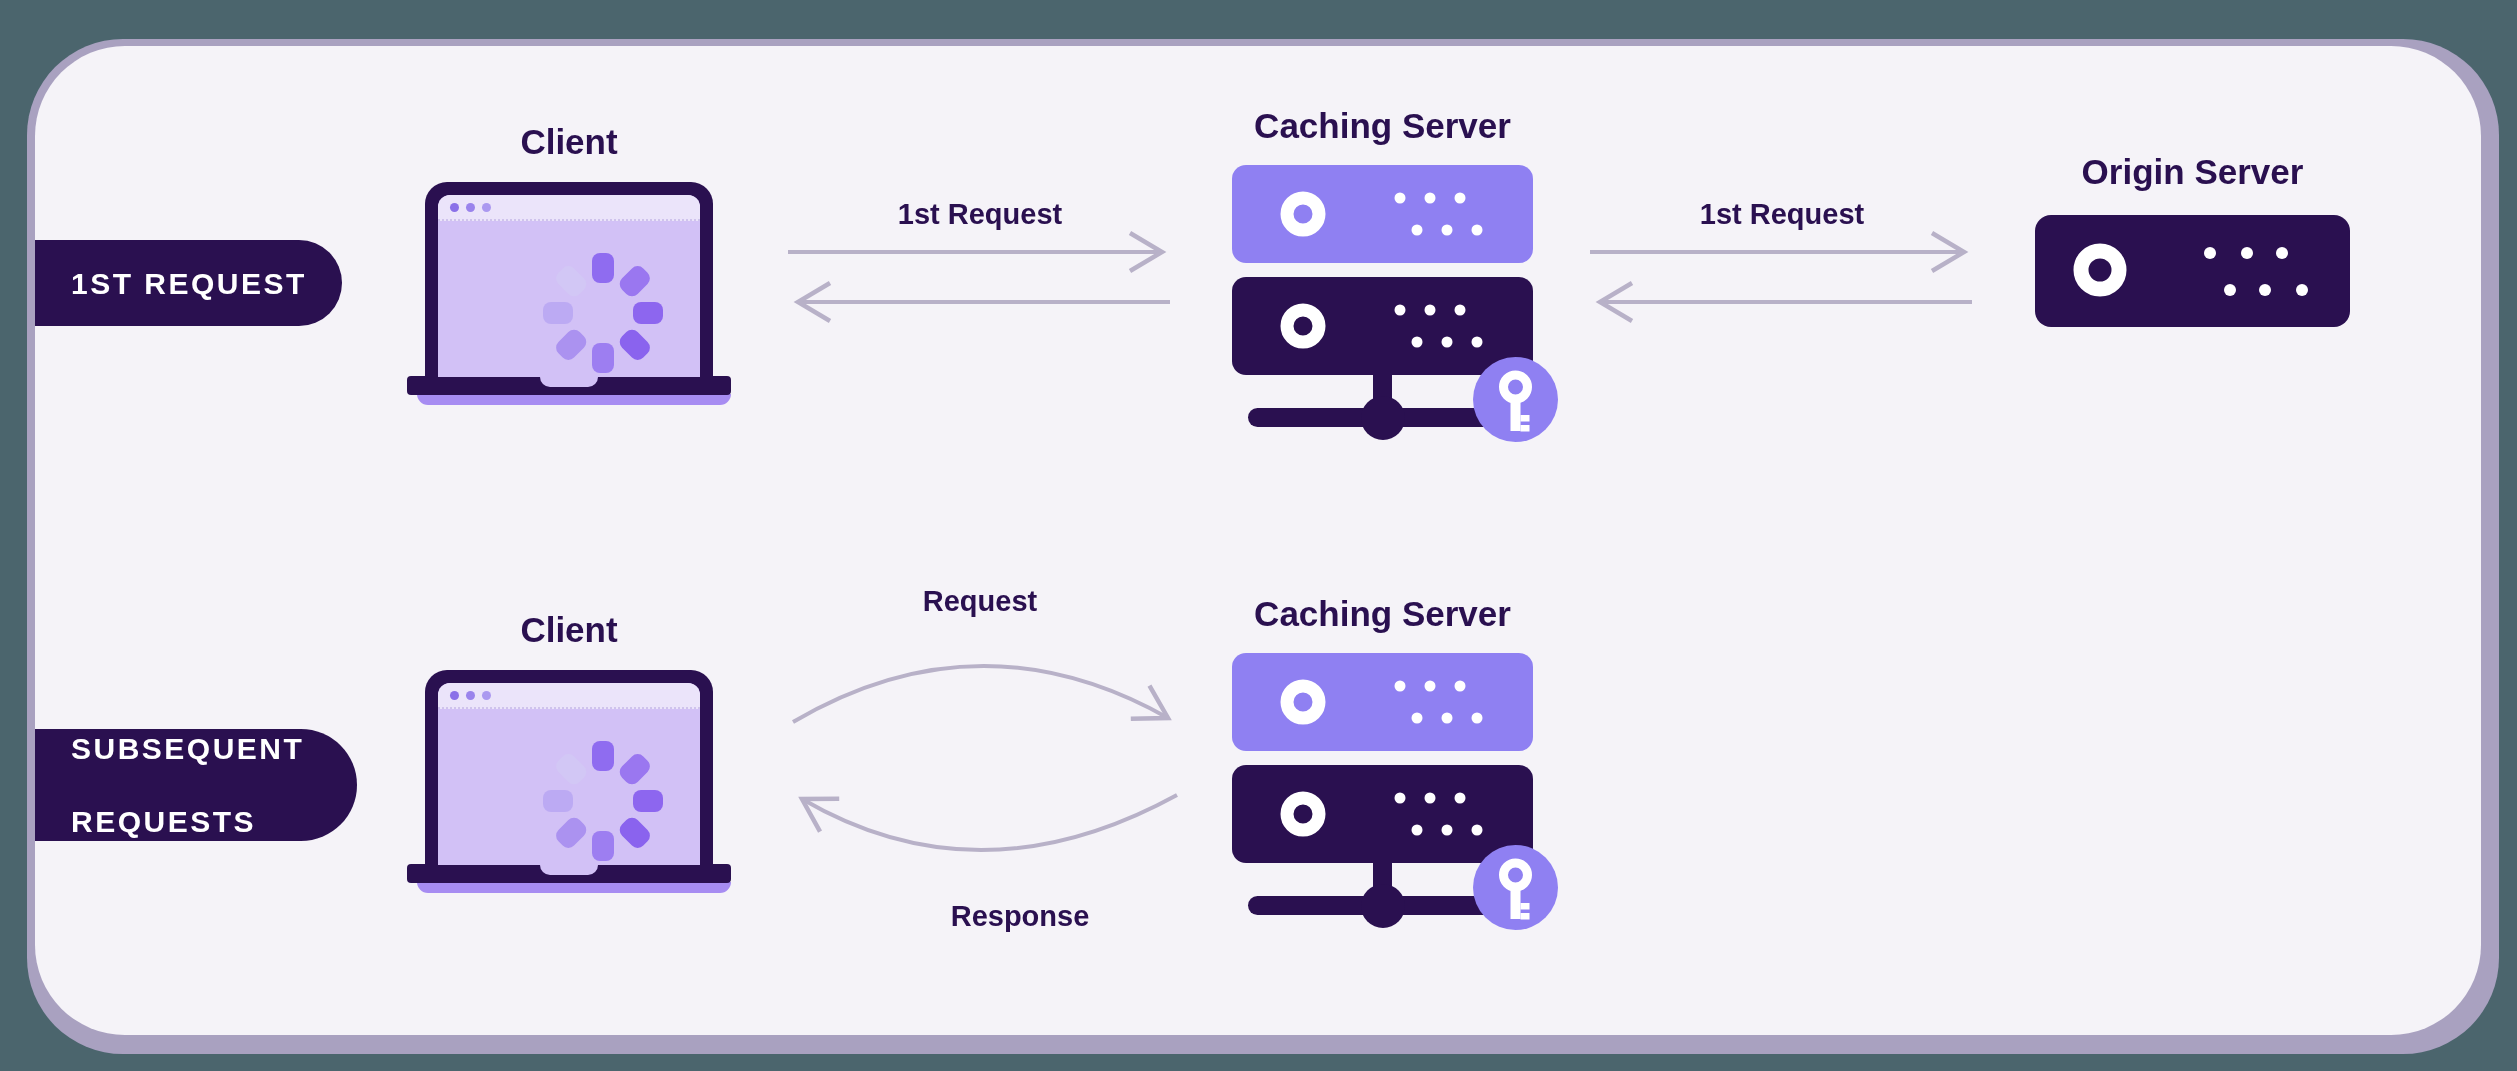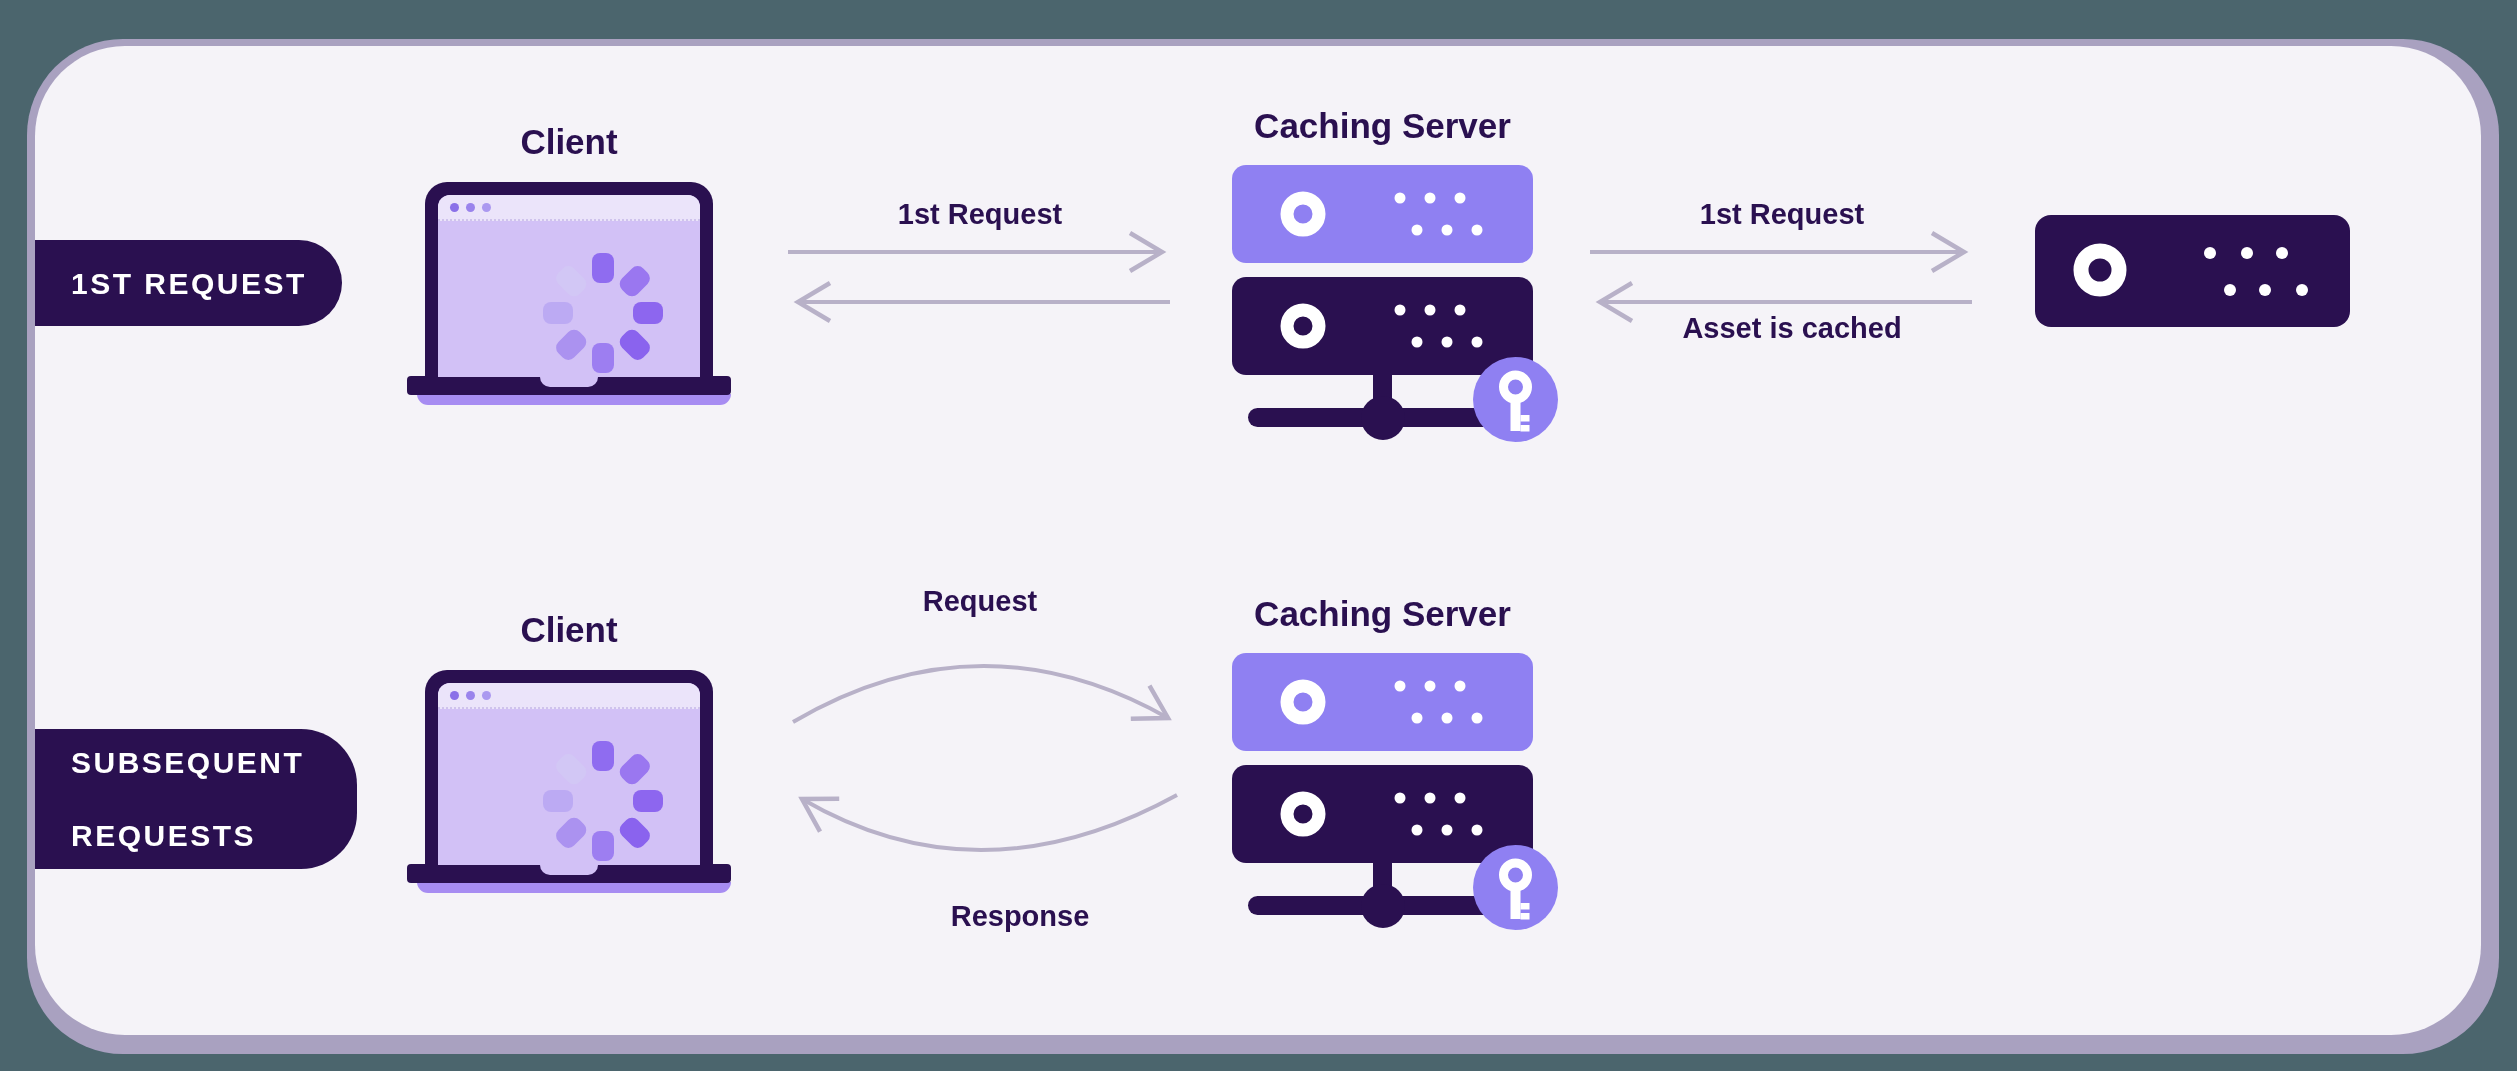--- a/index.html
+++ b/index.html
@@ -21,21 +21,21 @@
     background:var(--card-bg,#f5f3f8);border-radius:90px;
   }
 
   
   .badge{
     position:absolute;left:35px;background:var(--dark-purple,#2a1050);
     color:#fff;display:flex;flex-direction:column;justify-content:center;
     padding-left:36px;box-sizing:border-box;
   }
   .badge-1{top:240px;width:307px;height:86px;border-radius:0 43px 43px 0;}
-  .badge-2{top:729px;width:322px;height:140px;border-radius:0 56px 56px 0;gap:36px;}
+  .badge-2{top:729px;width:322px;height:112px;border-radius:0 56px 56px 0;gap:36px;}
   .badge span{
     font-size:30px;font-weight:700;letter-spacing:2.5px;line-height:37px;white-space:nowrap;
   }
 
   
   .node-title{
     position:absolute;color:var(--dark-purple,#2a1050);
     font-size:35px;font-weight:700;text-align:center;white-space:nowrap;
   }
   .t-client1{left:425px;top:122px;width:288px;}
@@ -197,22 +197,22 @@
       <rect x="47.5" y="58" width="9" height="6.5" fill="#ffffff"></rect>
       <rect x="47.5" y="68" width="9" height="6.5" fill="#ffffff"></rect>
     </svg>
   </div>
 
   <svg class="flow arrows-2" viewBox="0 0 420 160">
     <line x1="8" y1="57" x2="382" y2="57" stroke="#b8b1c8" stroke-width="4" marker-end="url(#headA)"></line>
     <line x1="390" y1="107" x2="18" y2="107" stroke="#b8b1c8" stroke-width="4" marker-end="url(#headA)"></line>
   </svg>
   <div class="flow-label l-req2">1st Request</div>
-  <div class="flow-label l-res2">Asset is cached</div>
-
+
+  <div class="node-title t-origin">Origin Server</div>
   <div class="origin-box">
     <svg width="315" height="112">
       <circle cx="65" cy="55" r="19" fill="none" stroke="#ffffff" stroke-width="15"></circle>
       <g fill="#ffffff">
         <circle cx="175" cy="38" r="6"></circle>
           <circle cx="212" cy="38" r="6"></circle>
           <circle cx="247" cy="38" r="6"></circle>
         <circle cx="195" cy="75" r="6"></circle>
           <circle cx="230" cy="75" r="6"></circle>
           <circle cx="267" cy="75" r="6"></circle>

